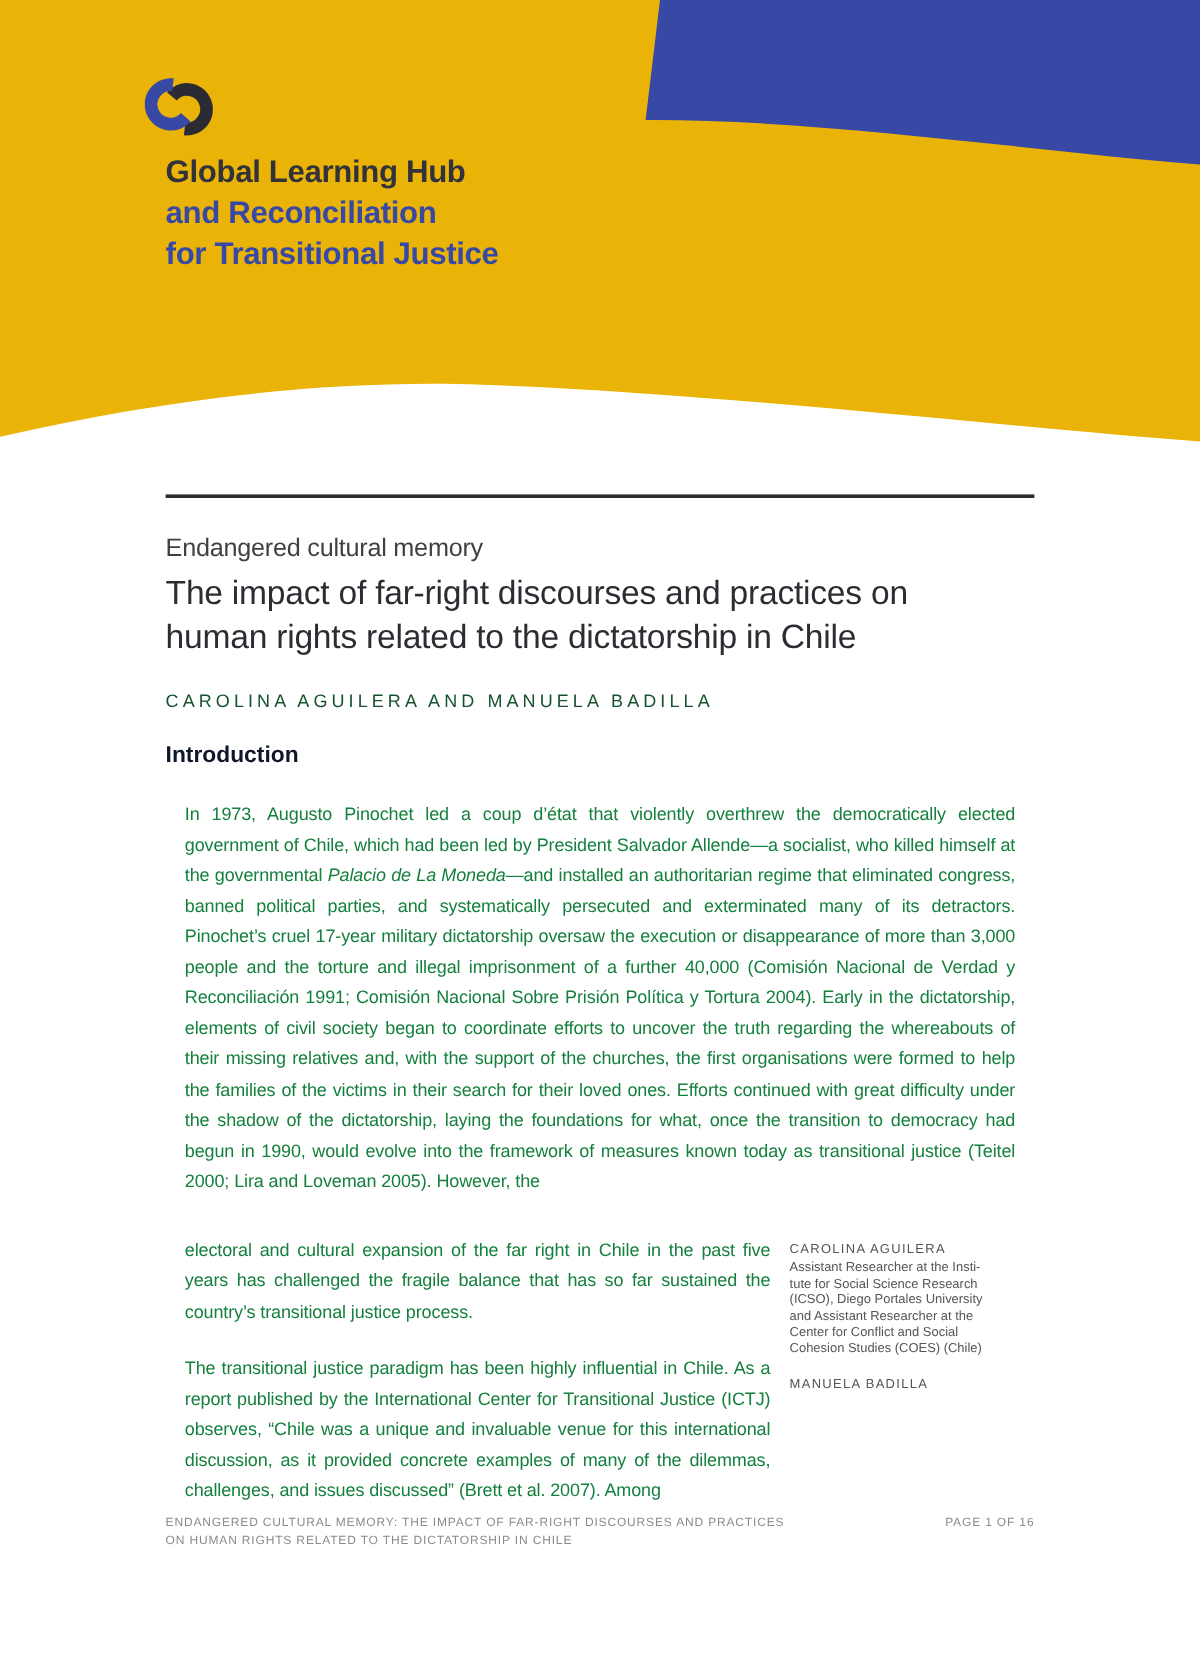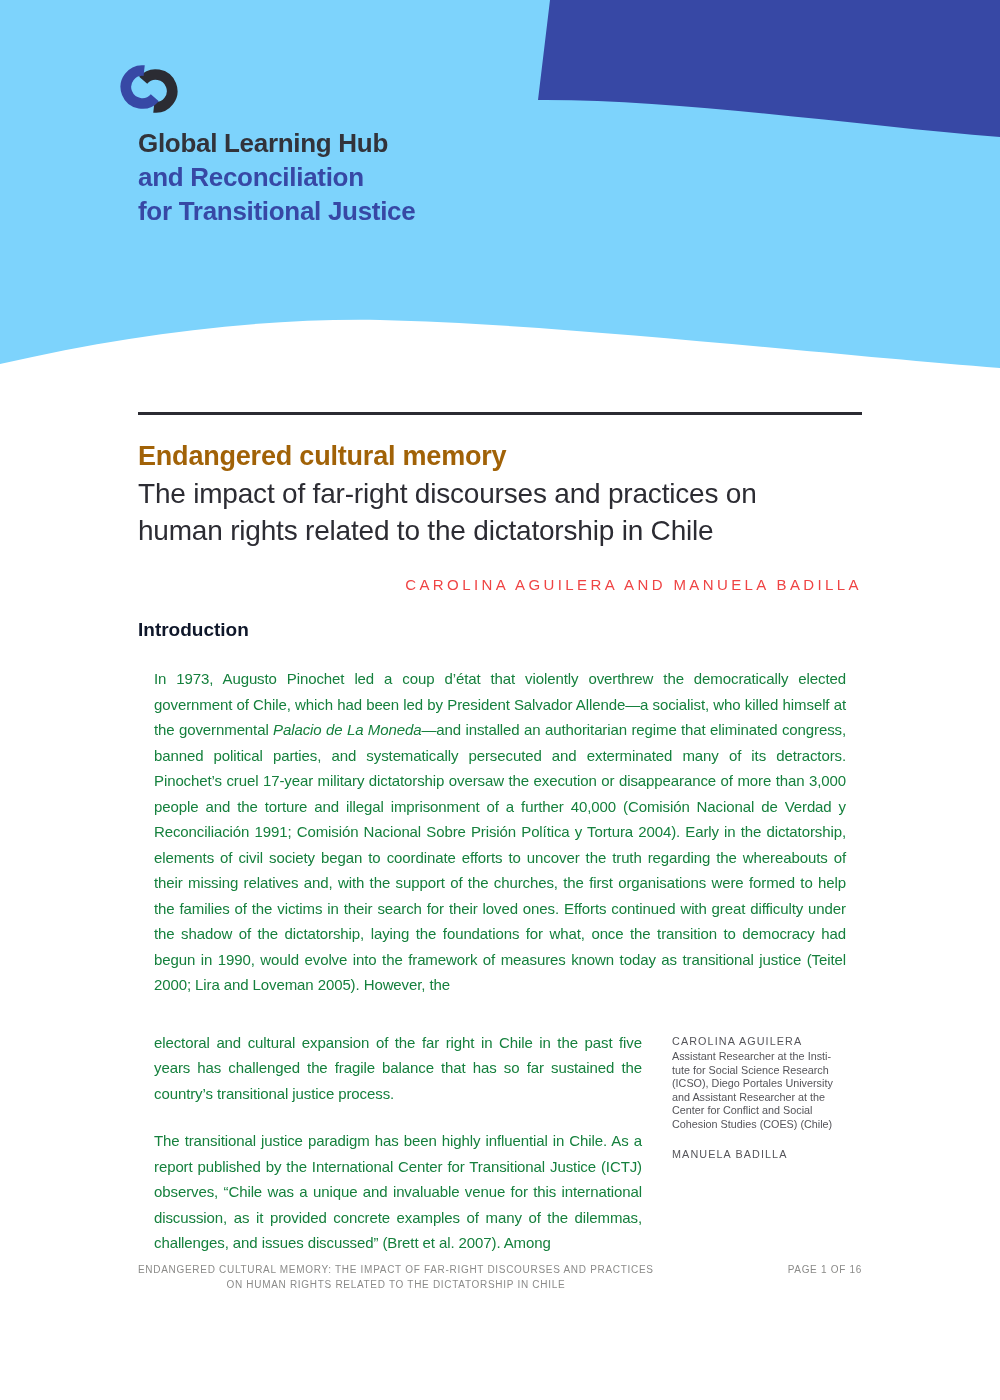--- a/index.html
+++ b/index.html
@@ -8,73 +8,73 @@
     width:1000px;height:1400px;
     margin:0 auto;
     background:#ffffff;
     overflow:hidden;
     font-family:"Liberation Sans","DejaVu Sans",sans-serif;
     color:#46464c;
   }
   
   .header-band{
     position:absolute;top:0;left:0;right:0;height:375px;
-    background:#7dd3fc;
+    background:#eab308;
   }
   .blue-corner{position:absolute;top:0;right:0;width:470px;height:140px;display:block;}
   .header-wave{position:absolute;bottom:-1px;left:0;width:100%;height:62px;display:block;}
   .logo{position:absolute;left:118px;top:58px;}
   .logo-icon{display:block;width:62px;height:62px;}
   .logo-text{margin-left:20px;margin-top:6px;font-size:26px;font-weight:700;
     line-height:34px;letter-spacing:-0.3px;}
   .logo-line-dark{color:#32333a;}
   .logo-line-blue{color:#3748a5;}
   
   .main-col{position:absolute;left:138px;top:412px;width:724px;}
   .title-rule{height:3px;background:#2b2b32;width:100%;}
   .page-title{
-    margin:23px 0 0 0;font-size:27px;line-height:37px;font-weight:700;
-    color:#a16207;letter-spacing:-0.2px;
+    margin:23px 0 0 0;font-size:21px;line-height:37px;font-weight:400;
+    color:#404040;letter-spacing:-0.2px;
   }
   .page-subtitle{
     margin:0;font-size:28px;line-height:37px;font-weight:400;
     color:#2c2c33;letter-spacing:-0.2px;white-space:pre-line;
   }
   .authors-line{
-    margin-top:27px;font-size:15px;letter-spacing:3.4px;color:#ef4444;text-align:right;
+    margin-top:27px;font-size:15px;letter-spacing:3.4px;color:#14532d;
   }
   .section-heading{
     margin:26px 0 0 0;font-size:19px;font-weight:700;color:#0f172a;
   }
   .para{
     margin:16px;font-size:15px;line-height:25.5px;text-align:justify;
     letter-spacing:-0.1px;color:#15803d;
   }
   .para-first{margin-top:25px;}
   .para i{font-style:italic;}
-  .cols{display:flex;gap:14px;align-items:flex-start;}
+  .cols{display:flex;align-items:flex-start;}
   .cols-left{width:520px;}
   .para-2{margin-top:22px;}
   
   .bios{width:190px;padding-top:21px;box-sizing:border-box;}
   .bio{margin:0 0 17px 0;}
   .bio-name{
     font-size:10.8px;letter-spacing:1.1px;color:#55555a;line-height:13.5px;
     margin-bottom:2px;
   }
   .bio-text{
     font-size:10.8px;line-height:13.5px;color:#55555a;white-space:pre-line;
   }
   
   .page-footer{
     position:absolute;left:138px;top:1262px;width:724px;
     display:flex;justify-content:space-between;align-items:flex-start;
     font-size:10px;letter-spacing:0.7px;line-height:15px;color:#8b8b89;
   }
-  .running-title{white-space:pre-line;text-align:center;}
+  .running-title{white-space:pre-line;}
   .page-number{white-space:nowrap;padding-left:13px;}
 </style>
 </head>
 <body>
 
 <div class="page">
 
   <div class="header-band">
 
     <svg class="blue-corner" viewBox="0 0 470 140" preserveAspectRatio="none" aria-hidden="true">

